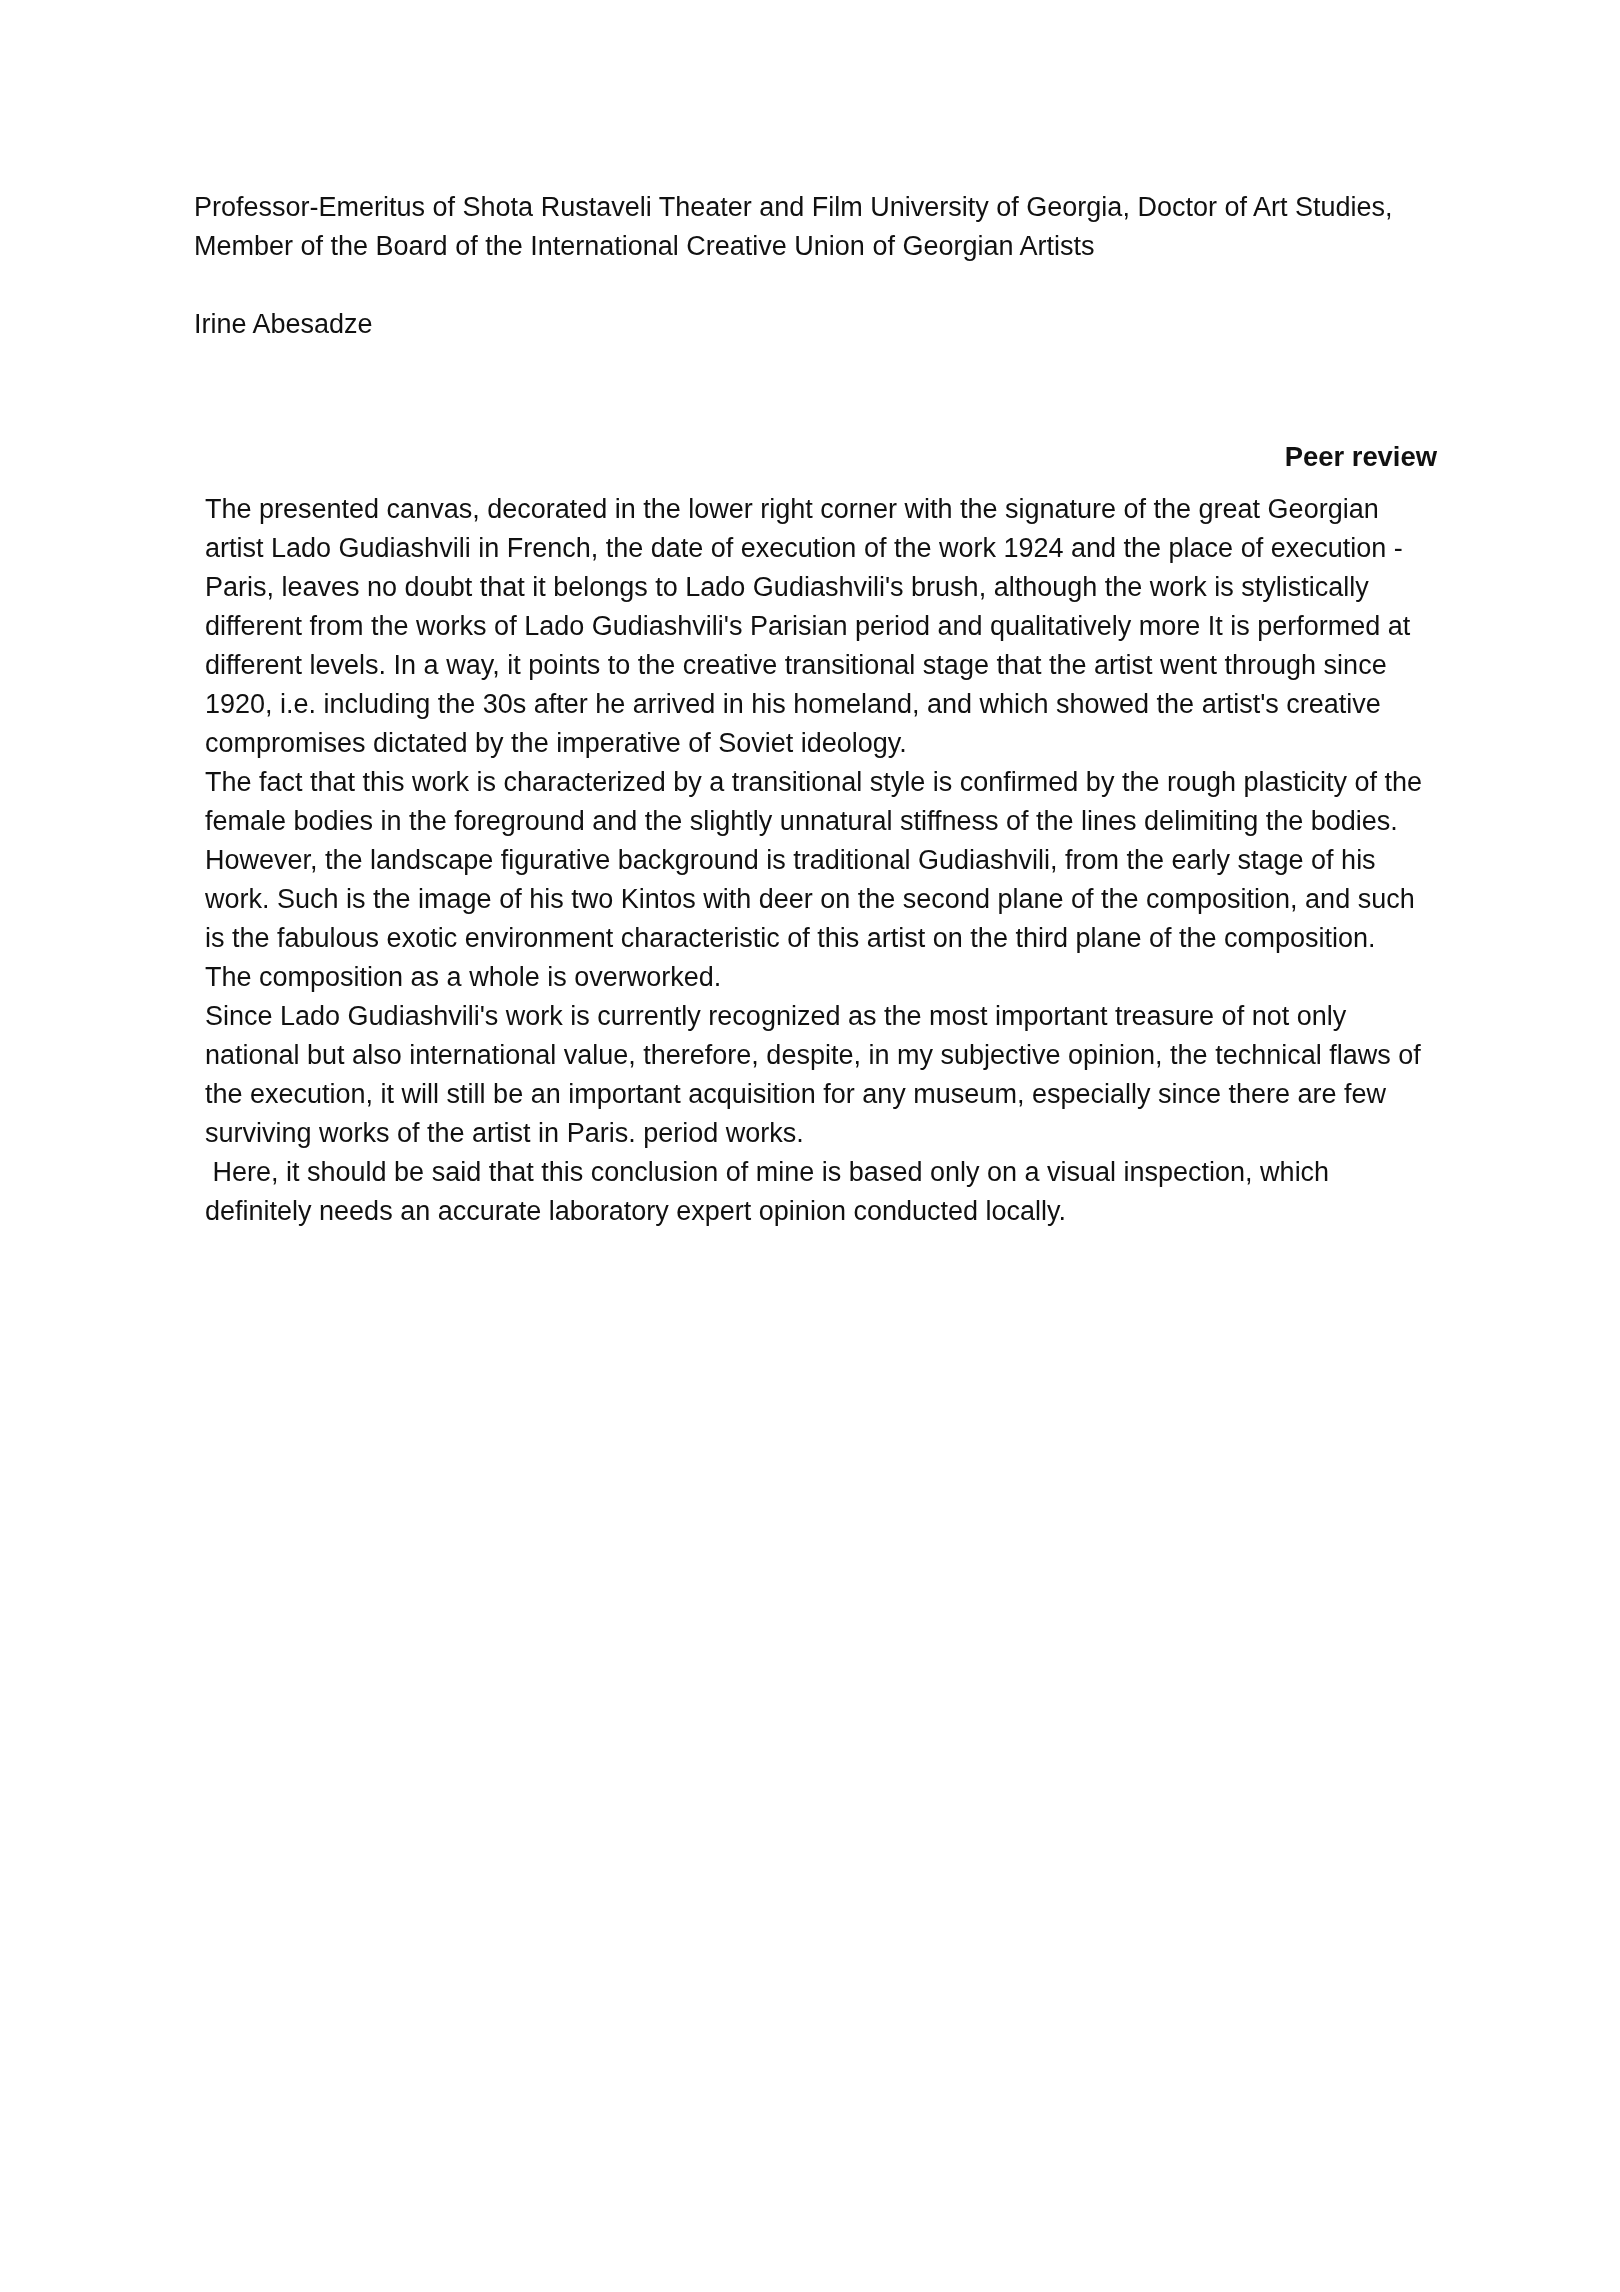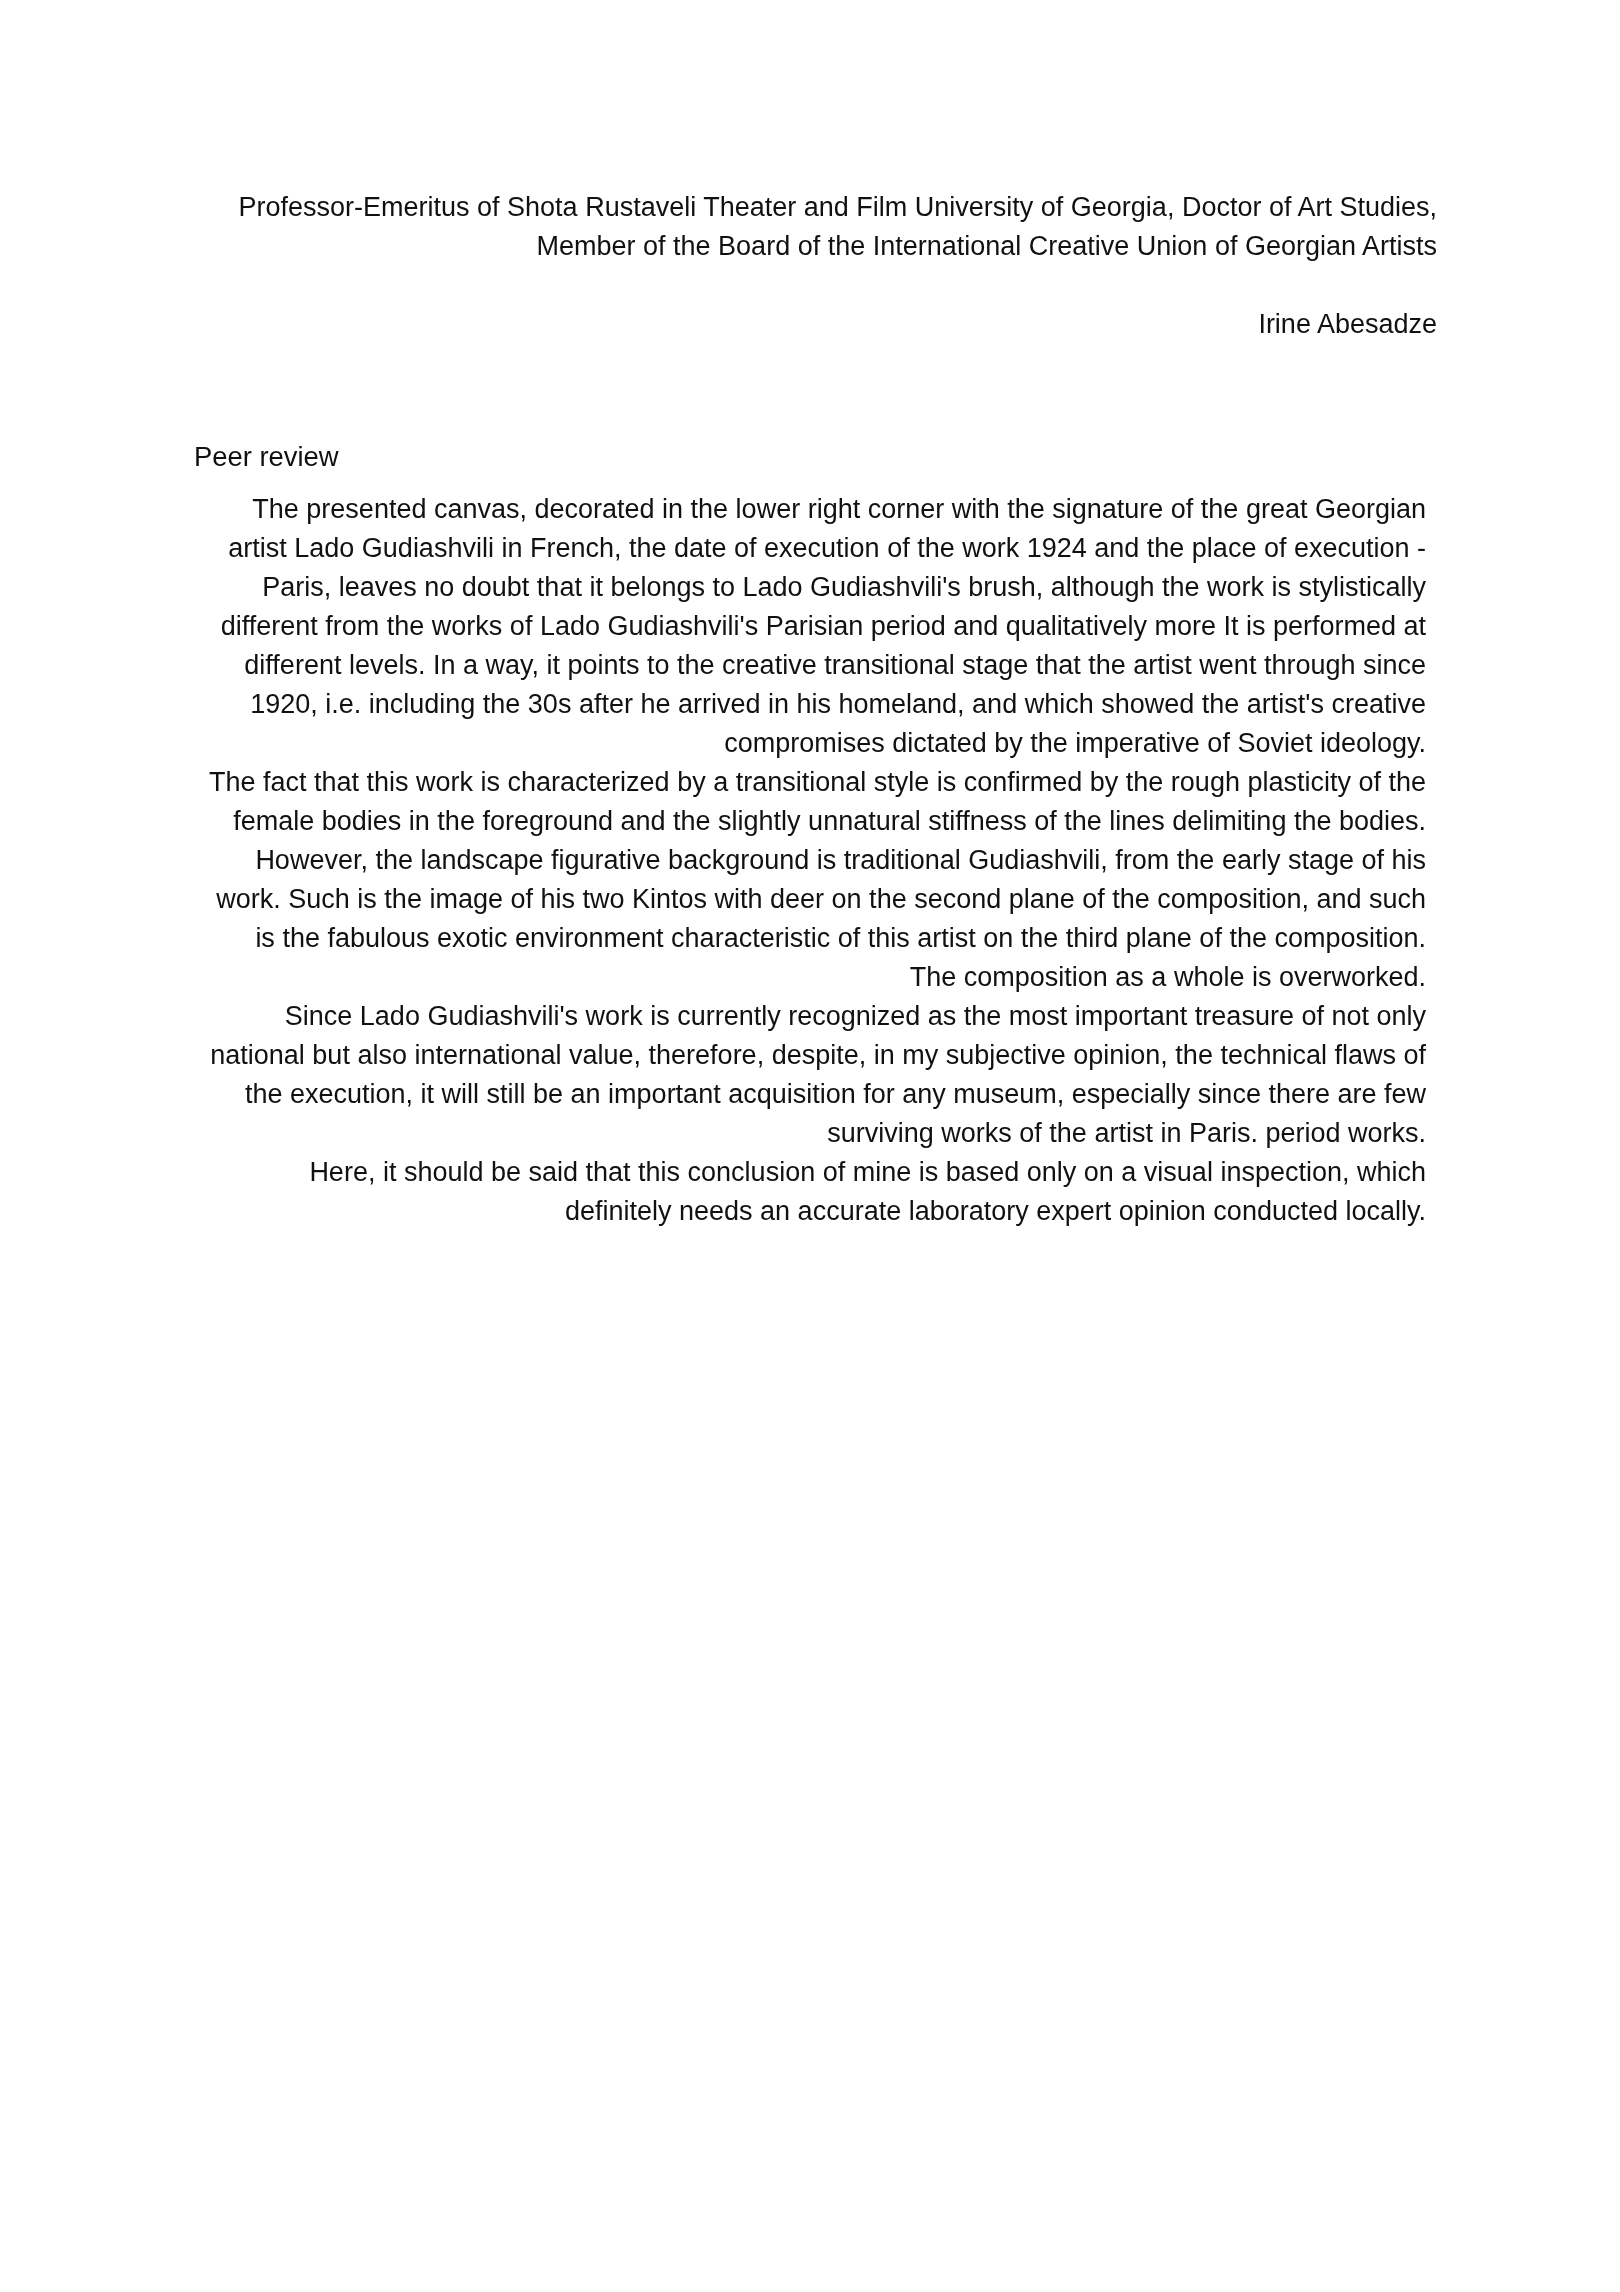--- a/index.html
+++ b/index.html
@@ -20,32 +20,32 @@
   }
   .content {
     width: 1243px;
   }
   .para {
     margin: 0;
     font-size: 27px;
     line-height: 39px;
     font-weight: 400;
     white-space: pre-wrap;
-    text-align: right;
+    text-align: left;
   }
   .author-name {
     margin-top: 39px;
     font-weight: 400;
   }
   .heading {
     margin: 93px 0 14px 0;
     font-size: 27.4px;
     line-height: 39px;
-    font-weight: 400;
-    text-align: left;
+    font-weight: 700;
+    text-align: right;
   }
   .body-block {
     margin: 11px;
   }
 </style>
 </head>
 <body>
 
 <div class="page">
   <div class="content">

